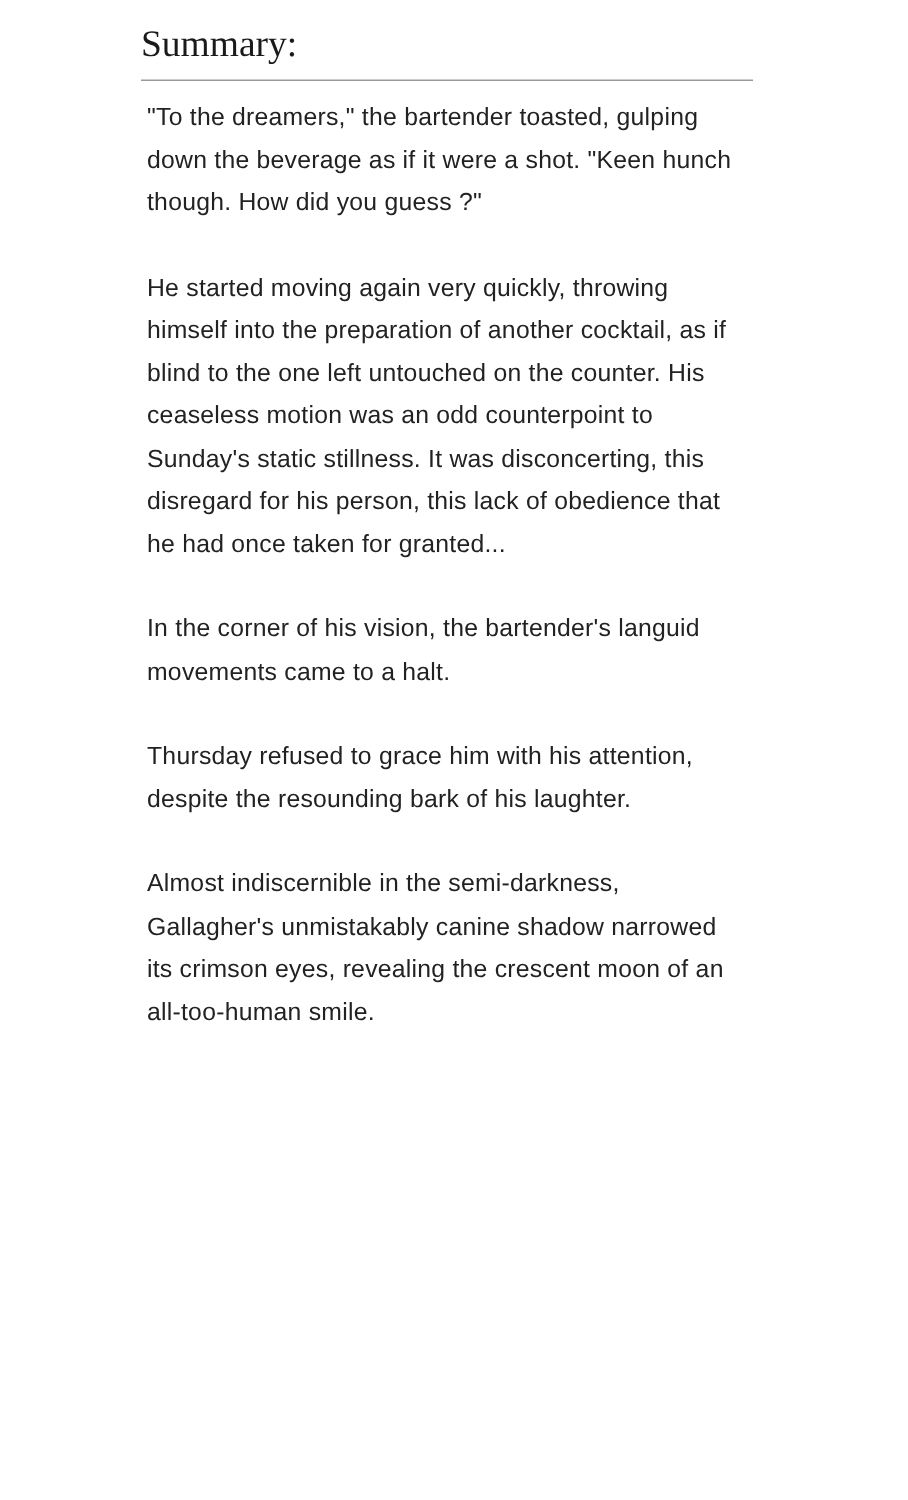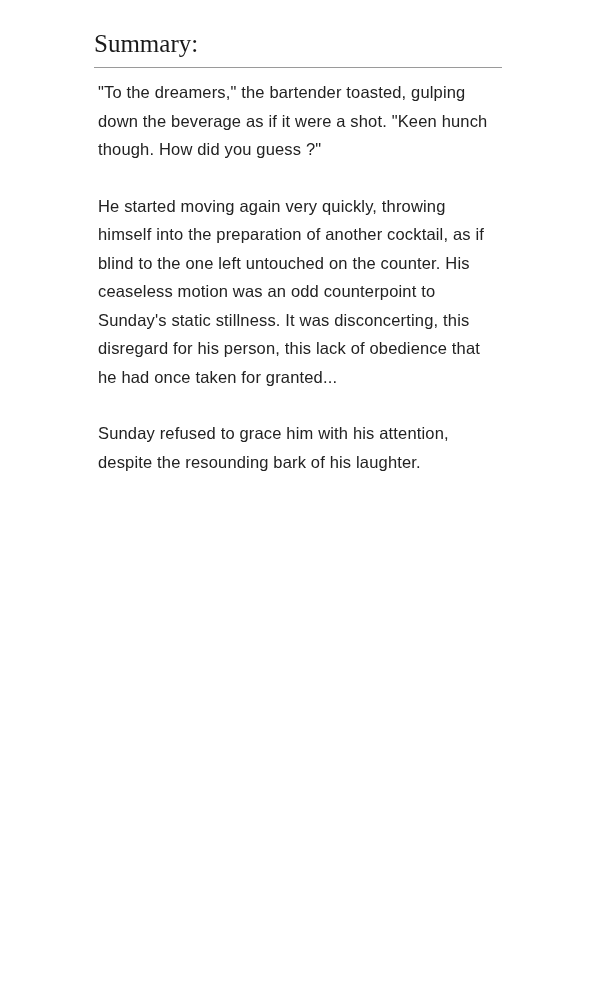--- a/index.html
+++ b/index.html
@@ -11,21 +11,21 @@
     width: 605px;
     height: 1000px;
     font-family: "Liberation Sans", sans-serif;
     color: #1c1c1c;
     overflow: hidden;
   }
   .page {
     width: 605px;
     height: 948px;
     box-sizing: border-box;
-    padding: 28px 98px 0 98px;
+    padding: 14px 98px 0 98px;
     position: relative;
   }
   .heading {
     font-family: "Liberation Serif", serif;
     font-size: 25px;
     font-weight: 400;
     line-height: 1.25;
     color: #1a1a1a;
     margin: 0 0 10px 0;
     padding-bottom: 8px;
@@ -48,15 +48,17 @@
   }
 </style>
 </head>
 <body>
 
 <div class="page">
   <h1 class="heading">Summary:</h1>
   <div class="body-text">
     <p class="para">"To the dreamers," the bartender toasted, gulping down the beverage as if it were a shot. "Keen hunch though. How did you guess ?"</p>
     <p class="para">He started moving again very quickly, throwing himself into the preparation of another cocktail, as if blind to the one left untouched on the counter. His ceaseless motion was an odd counterpoint to Sunday's static stillness. It was disconcerting, this disregard for his person, this lack of obedience that he had once taken for granted...</p>
-    <p class="para">Sunday refused to grace him with his attention, despite the resounding bark of his laughter.</p>
+    <p class="para">In the corner of his vision, the bartender's languid movements came to a halt.</p>
+    <p class="para">Thursday refused to grace him with his attention, despite the resounding bark of his laughter.</p>
+    <p class="para">Almost indiscernible in the semi-darkness, Gallagher's unmistakably canine shadow narrowed its crimson eyes, revealing the crescent moon of an all-too-human smile.</p>
   </div>
 </div>
 
 </body></html>

